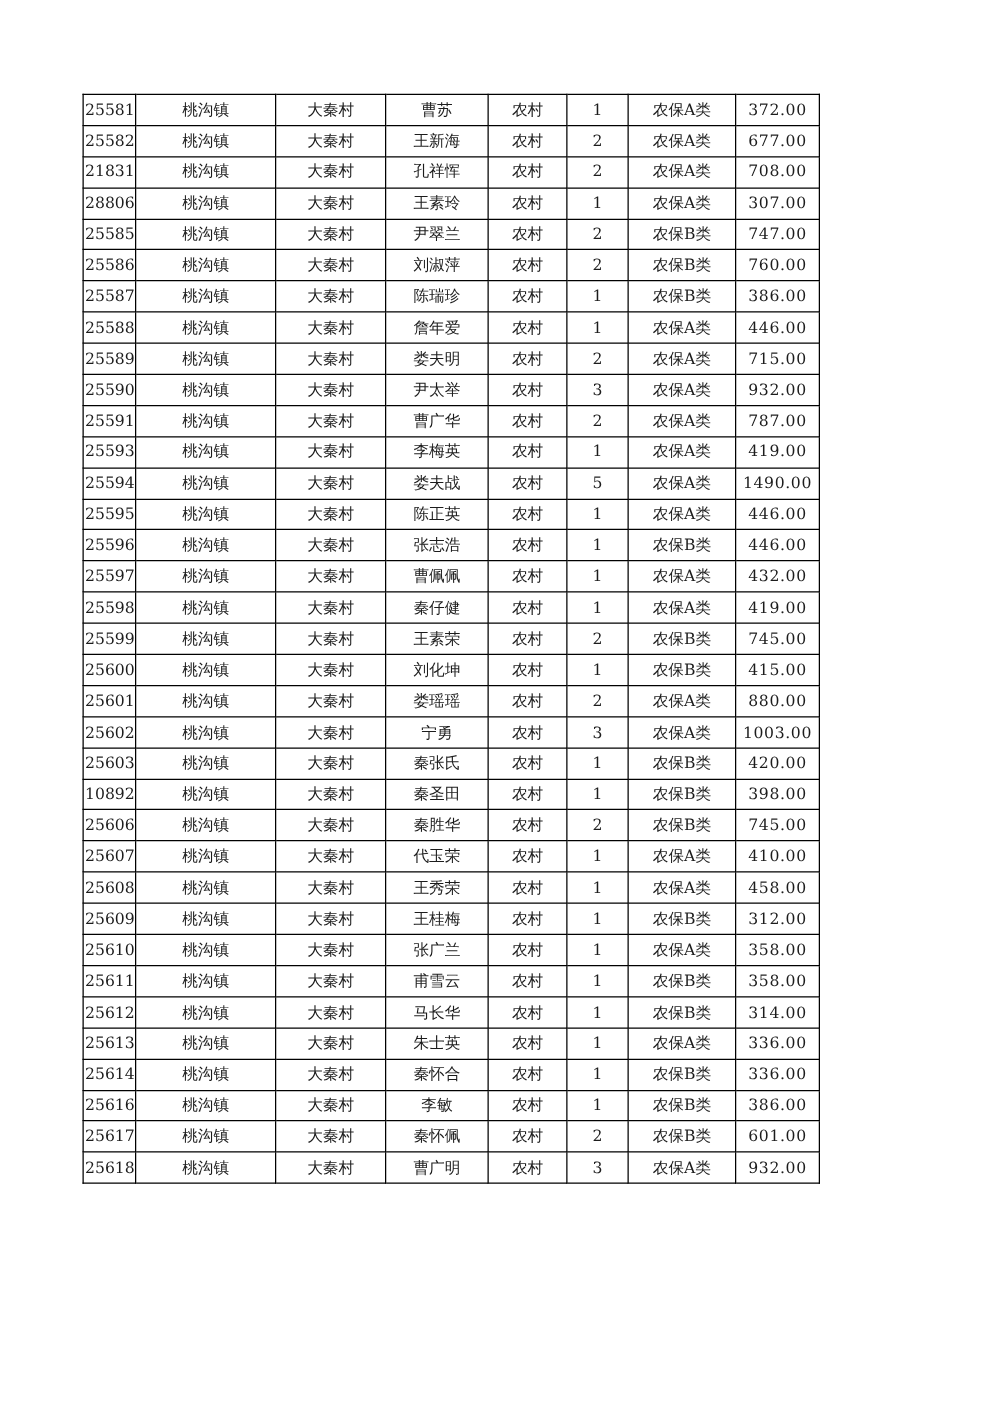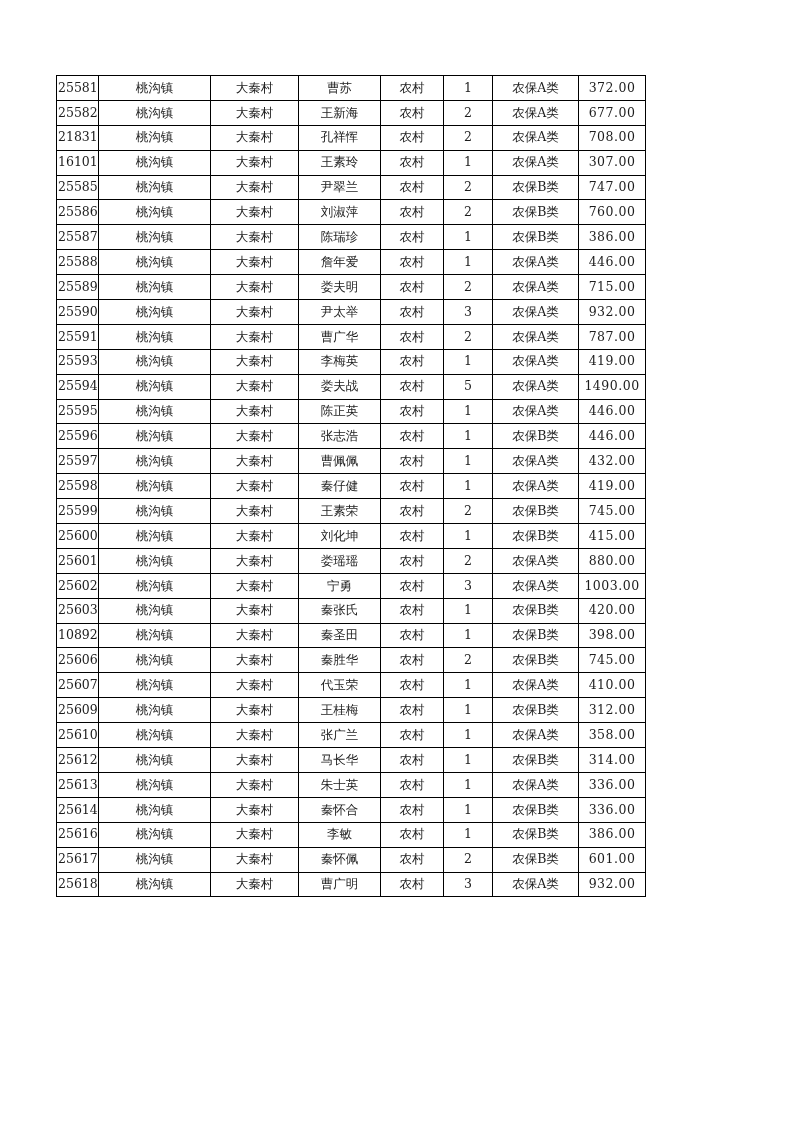--- a/index.html
+++ b/index.html
@@ -17,21 +17,21 @@
     position: absolute;
     left: 0;
     top: 0;
     width: 793px;
     height: 1122px;
     background: #ffffff;
     overflow: hidden;
   }
   table.data-table {
     position: absolute;
-    left: 56px;
+    left: 66px;
     top: 75px;
     width: 589px;
     border-collapse: collapse;
     table-layout: fixed;
     color: #1c1c1c;
   }
   table.data-table td {
     border: 1px solid #000000;
     height: 23.9px;
     padding: 0 1px;
@@ -94,21 +94,21 @@
           <td class="col-0">21831</td>
           <td class="col-1">桃沟镇</td>
           <td class="col-2">大秦村</td>
           <td class="col-3">孔祥恽</td>
           <td class="col-4">农村</td>
           <td class="col-5">2</td>
           <td class="col-6">农保A类</td>
           <td class="col-7">708.00</td>
         </tr>
         <tr>
-          <td class="col-0">16101</td>
+          <td class="col-0">28806</td>
           <td class="col-1">桃沟镇</td>
           <td class="col-2">大秦村</td>
           <td class="col-3">王素玲</td>
           <td class="col-4">农村</td>
           <td class="col-5">1</td>
           <td class="col-6">农保A类</td>
           <td class="col-7">307.00</td>
         </tr>
         <tr>
           <td class="col-0">25585</td>
@@ -314,37 +314,57 @@
           <td class="col-0">25607</td>
           <td class="col-1">桃沟镇</td>
           <td class="col-2">大秦村</td>
           <td class="col-3">代玉荣</td>
           <td class="col-4">农村</td>
           <td class="col-5">1</td>
           <td class="col-6">农保A类</td>
           <td class="col-7">410.00</td>
         </tr>
         <tr>
+          <td class="col-0">25608</td>
+          <td class="col-1">桃沟镇</td>
+          <td class="col-2">大秦村</td>
+          <td class="col-3">王秀荣</td>
+          <td class="col-4">农村</td>
+          <td class="col-5">1</td>
+          <td class="col-6">农保A类</td>
+          <td class="col-7">458.00</td>
+        </tr>
+        <tr>
           <td class="col-0">25609</td>
           <td class="col-1">桃沟镇</td>
           <td class="col-2">大秦村</td>
           <td class="col-3">王桂梅</td>
           <td class="col-4">农村</td>
           <td class="col-5">1</td>
           <td class="col-6">农保B类</td>
           <td class="col-7">312.00</td>
         </tr>
         <tr>
           <td class="col-0">25610</td>
           <td class="col-1">桃沟镇</td>
           <td class="col-2">大秦村</td>
           <td class="col-3">张广兰</td>
           <td class="col-4">农村</td>
           <td class="col-5">1</td>
           <td class="col-6">农保A类</td>
+          <td class="col-7">358.00</td>
+        </tr>
+        <tr>
+          <td class="col-0">25611</td>
+          <td class="col-1">桃沟镇</td>
+          <td class="col-2">大秦村</td>
+          <td class="col-3">甫雪云</td>
+          <td class="col-4">农村</td>
+          <td class="col-5">1</td>
+          <td class="col-6">农保B类</td>
           <td class="col-7">358.00</td>
         </tr>
         <tr>
           <td class="col-0">25612</td>
           <td class="col-1">桃沟镇</td>
           <td class="col-2">大秦村</td>
           <td class="col-3">马长华</td>
           <td class="col-4">农村</td>
           <td class="col-5">1</td>
           <td class="col-6">农保B类</td>

